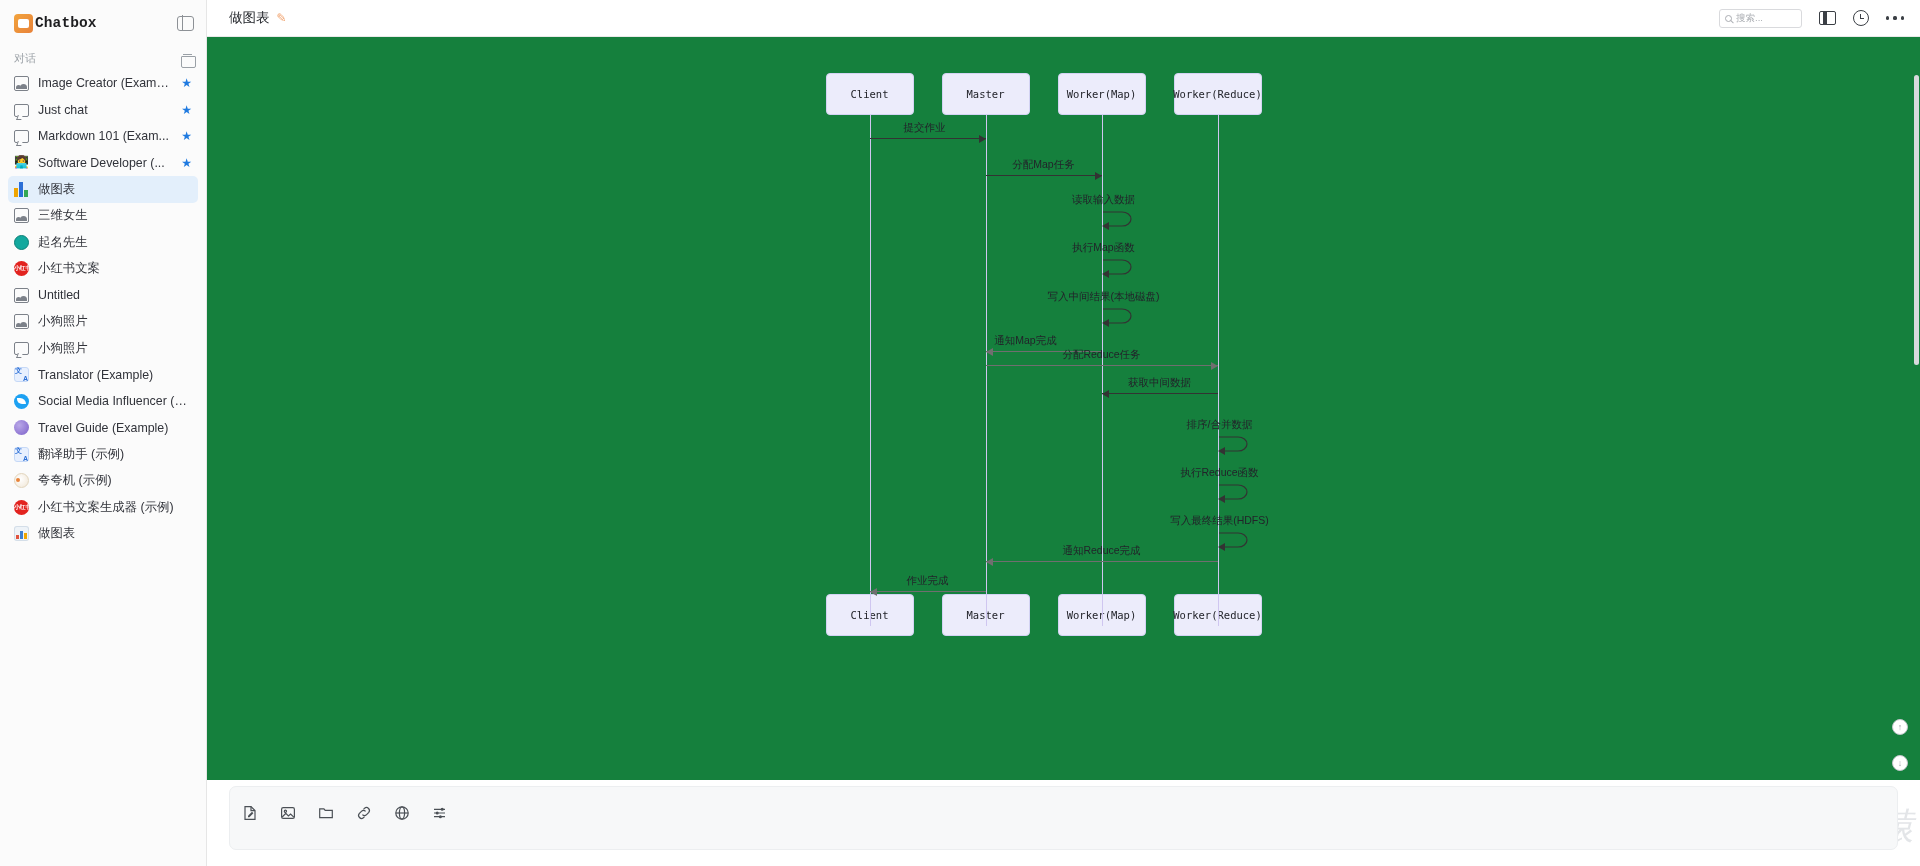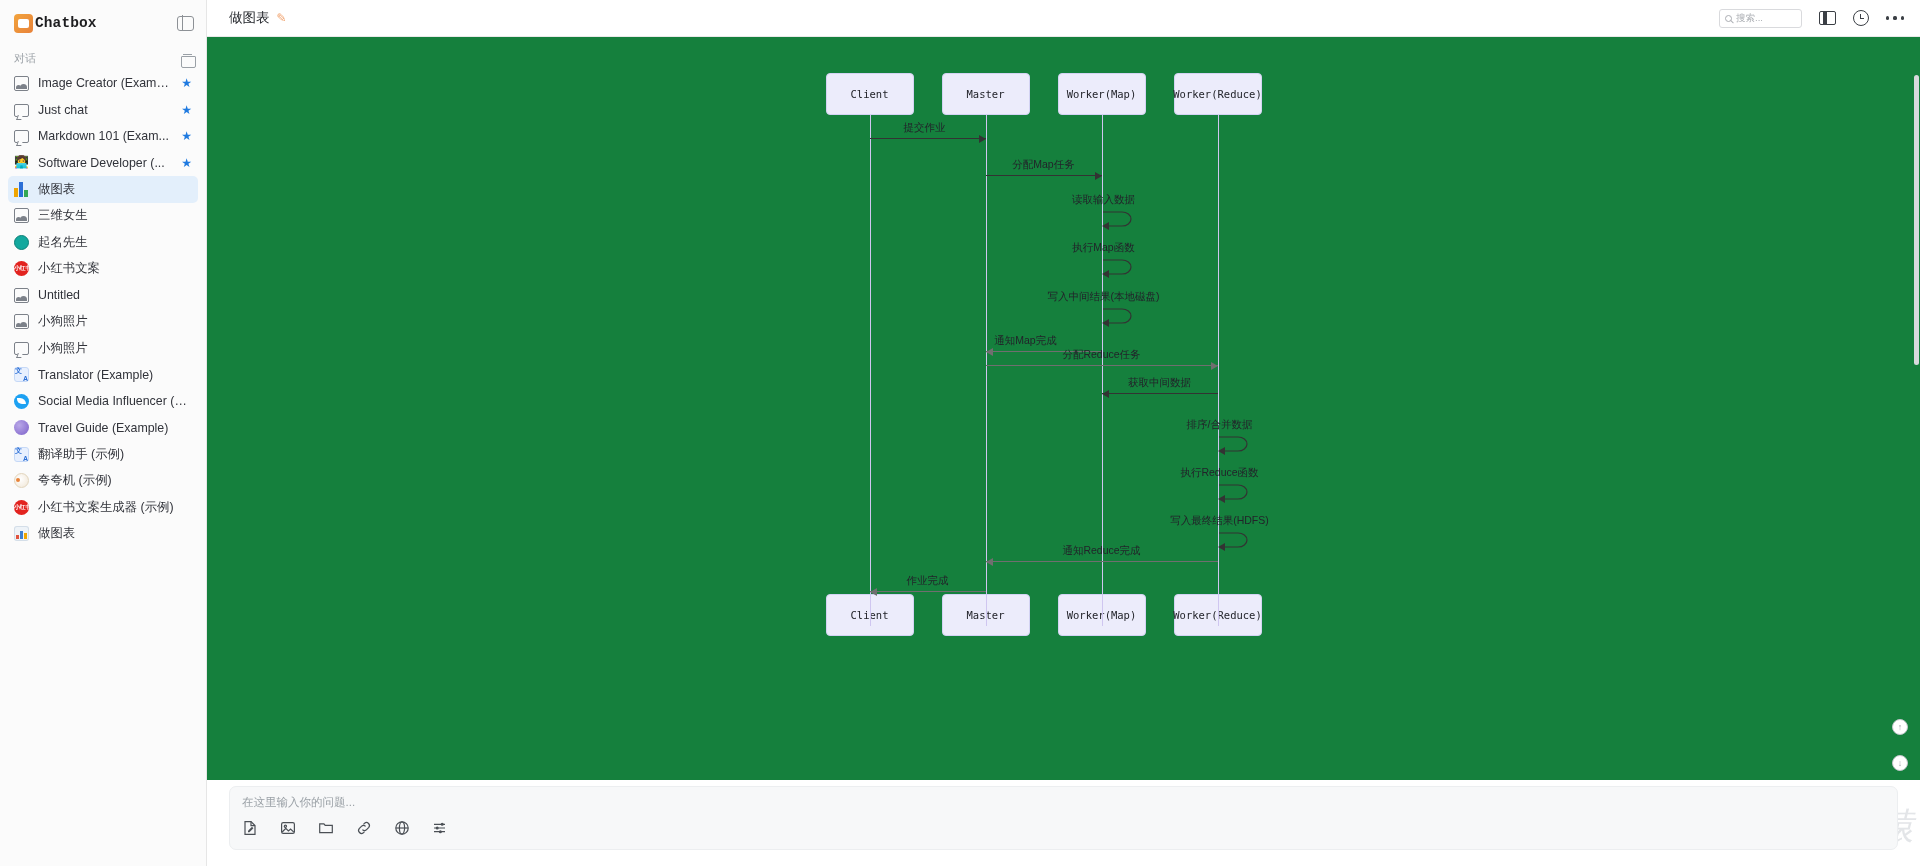--- a/index.html
+++ b/index.html
@@ -495,21 +495,20 @@
         </div>
       </div>
       <div class="fbtn up">↑</div>
       <div class="fbtn down">↓</div>
     </div>
 
     <div class="composer-zone">
       <div class="watermark">CSDN @一个天蝎座白勺程序猿</div>
       <div class="model-label">Chatbox AI 4 (Chatbox AI)</div>
       <div class="composer">
-        <div class="ph">在这里输入你的问题...</div>
         <div class="tools">
           <span class="tool">
             <svg viewBox="0 0 16 16" width="16" height="16" fill="none" stroke="currentColor" stroke-width="1.2">
               <path d="M3 1.6h6l4 4v8.8H3z"></path>
                 <path d="M9 1.6V5.6h4"></path>
                 <path d="M6 10.8l4-4 1.4 1.4-4 4H6z" fill="currentColor" stroke="none"></path>
             </svg>
           </span>
           <span class="tool">
             <svg viewBox="0 0 16 16" width="16" height="16" fill="none" stroke="currentColor" stroke-width="1.2">

